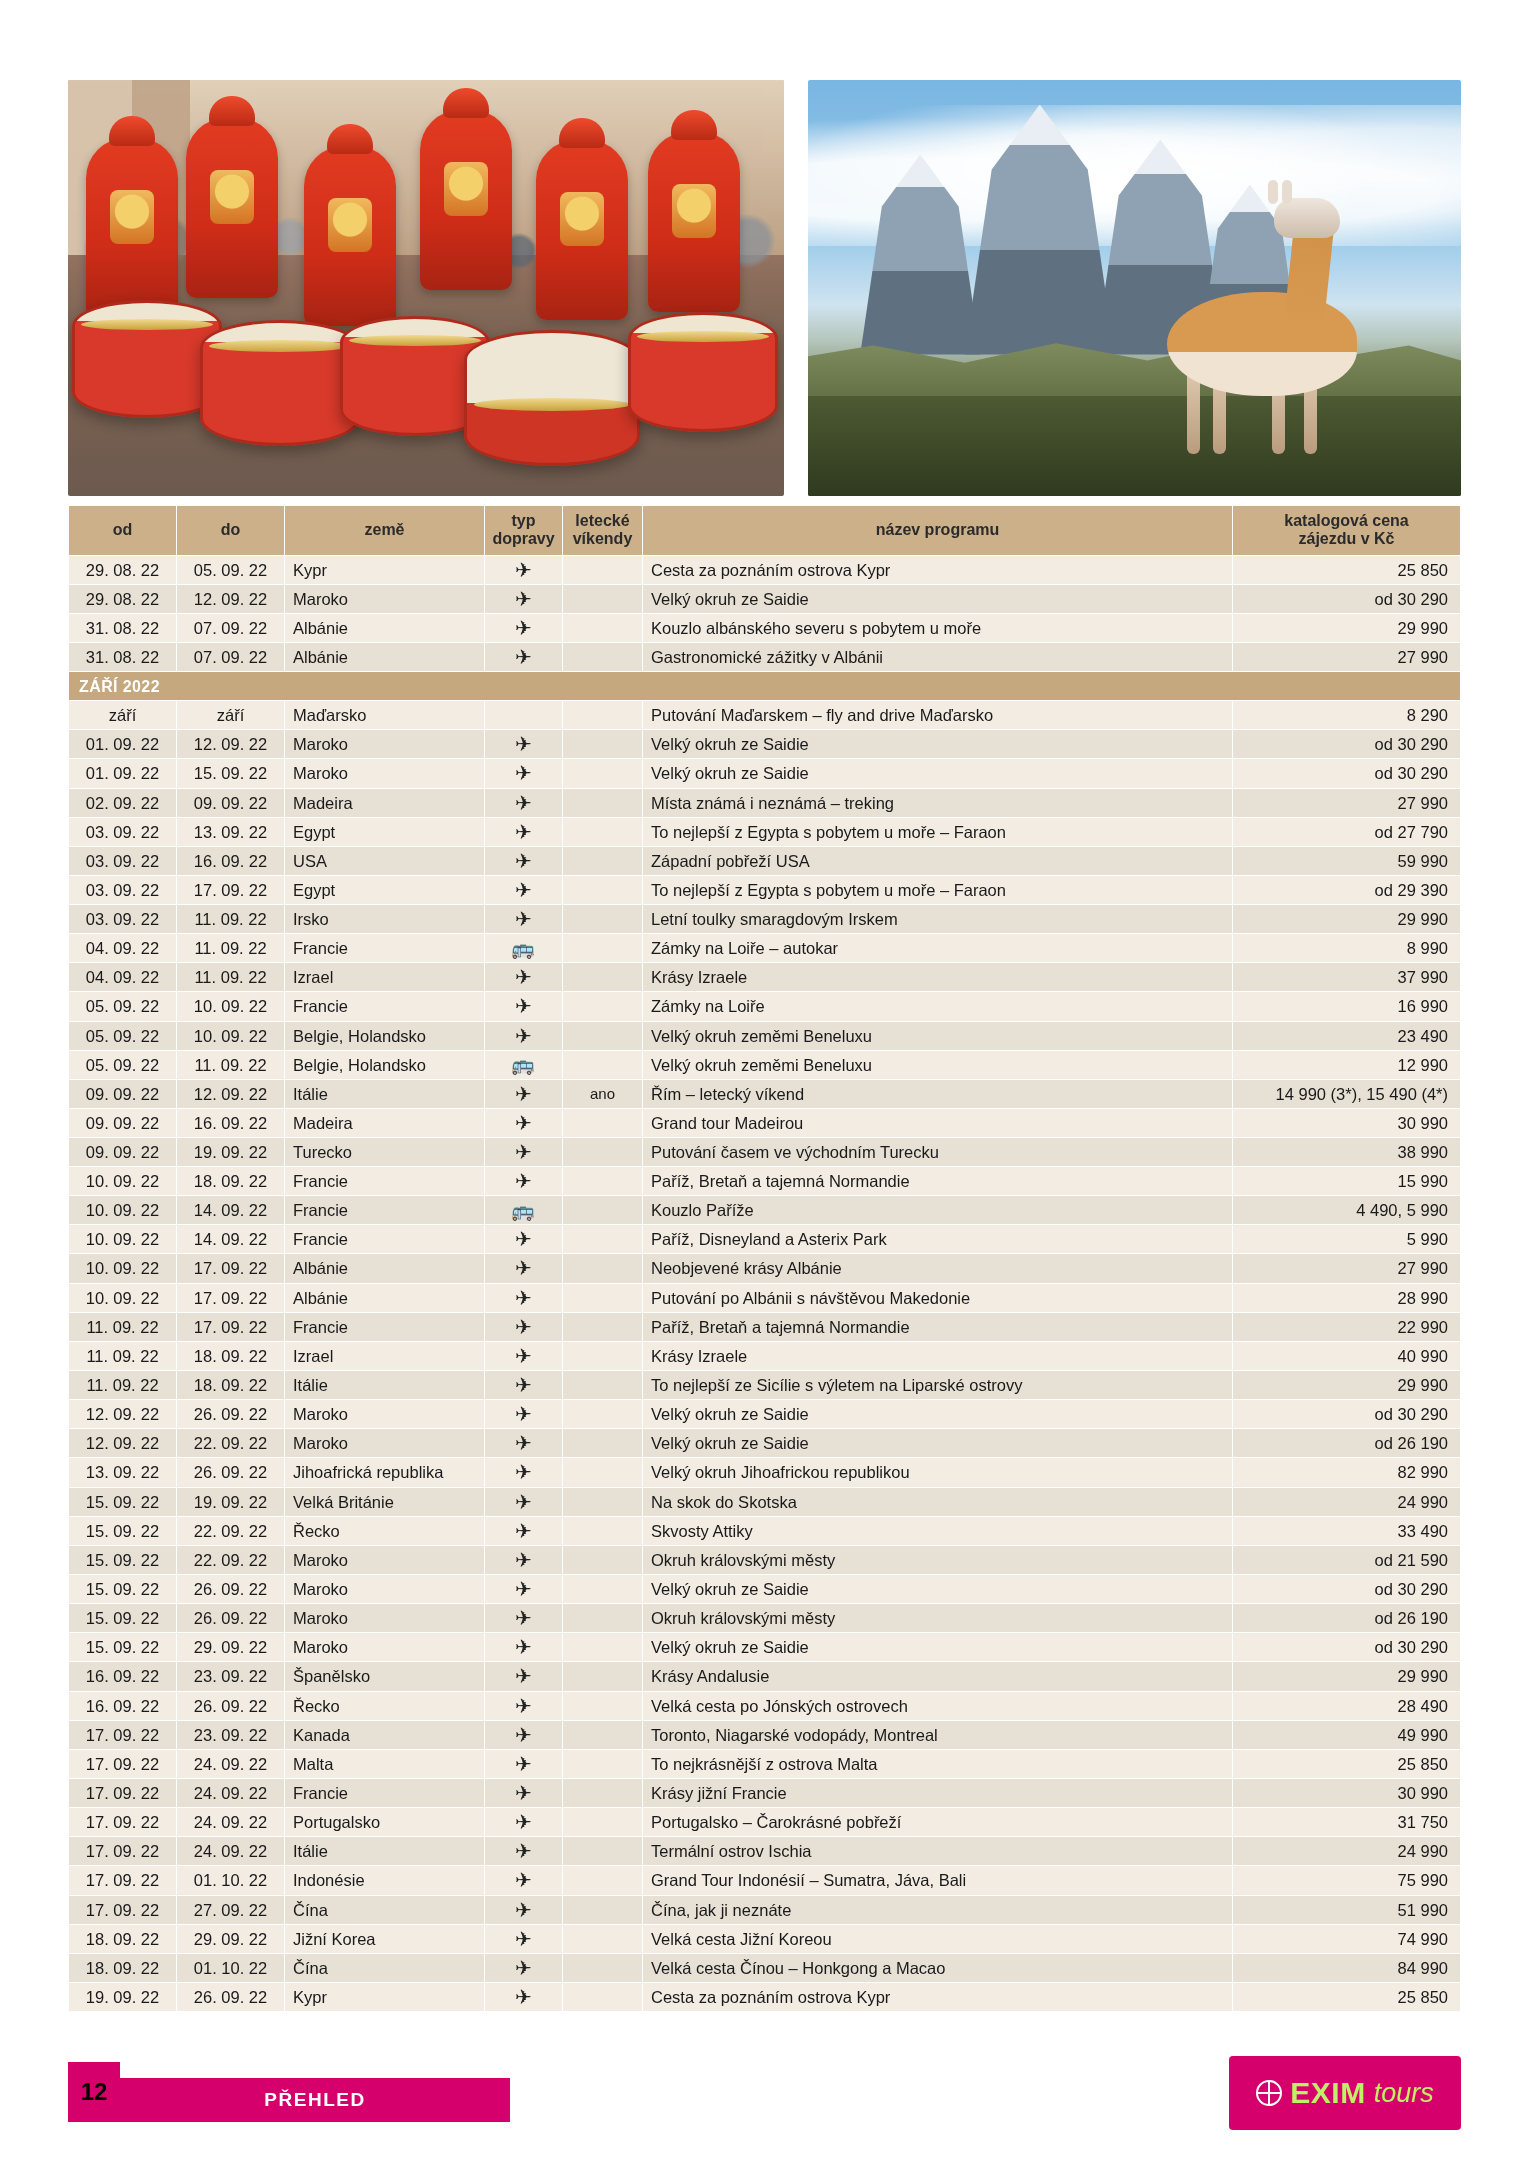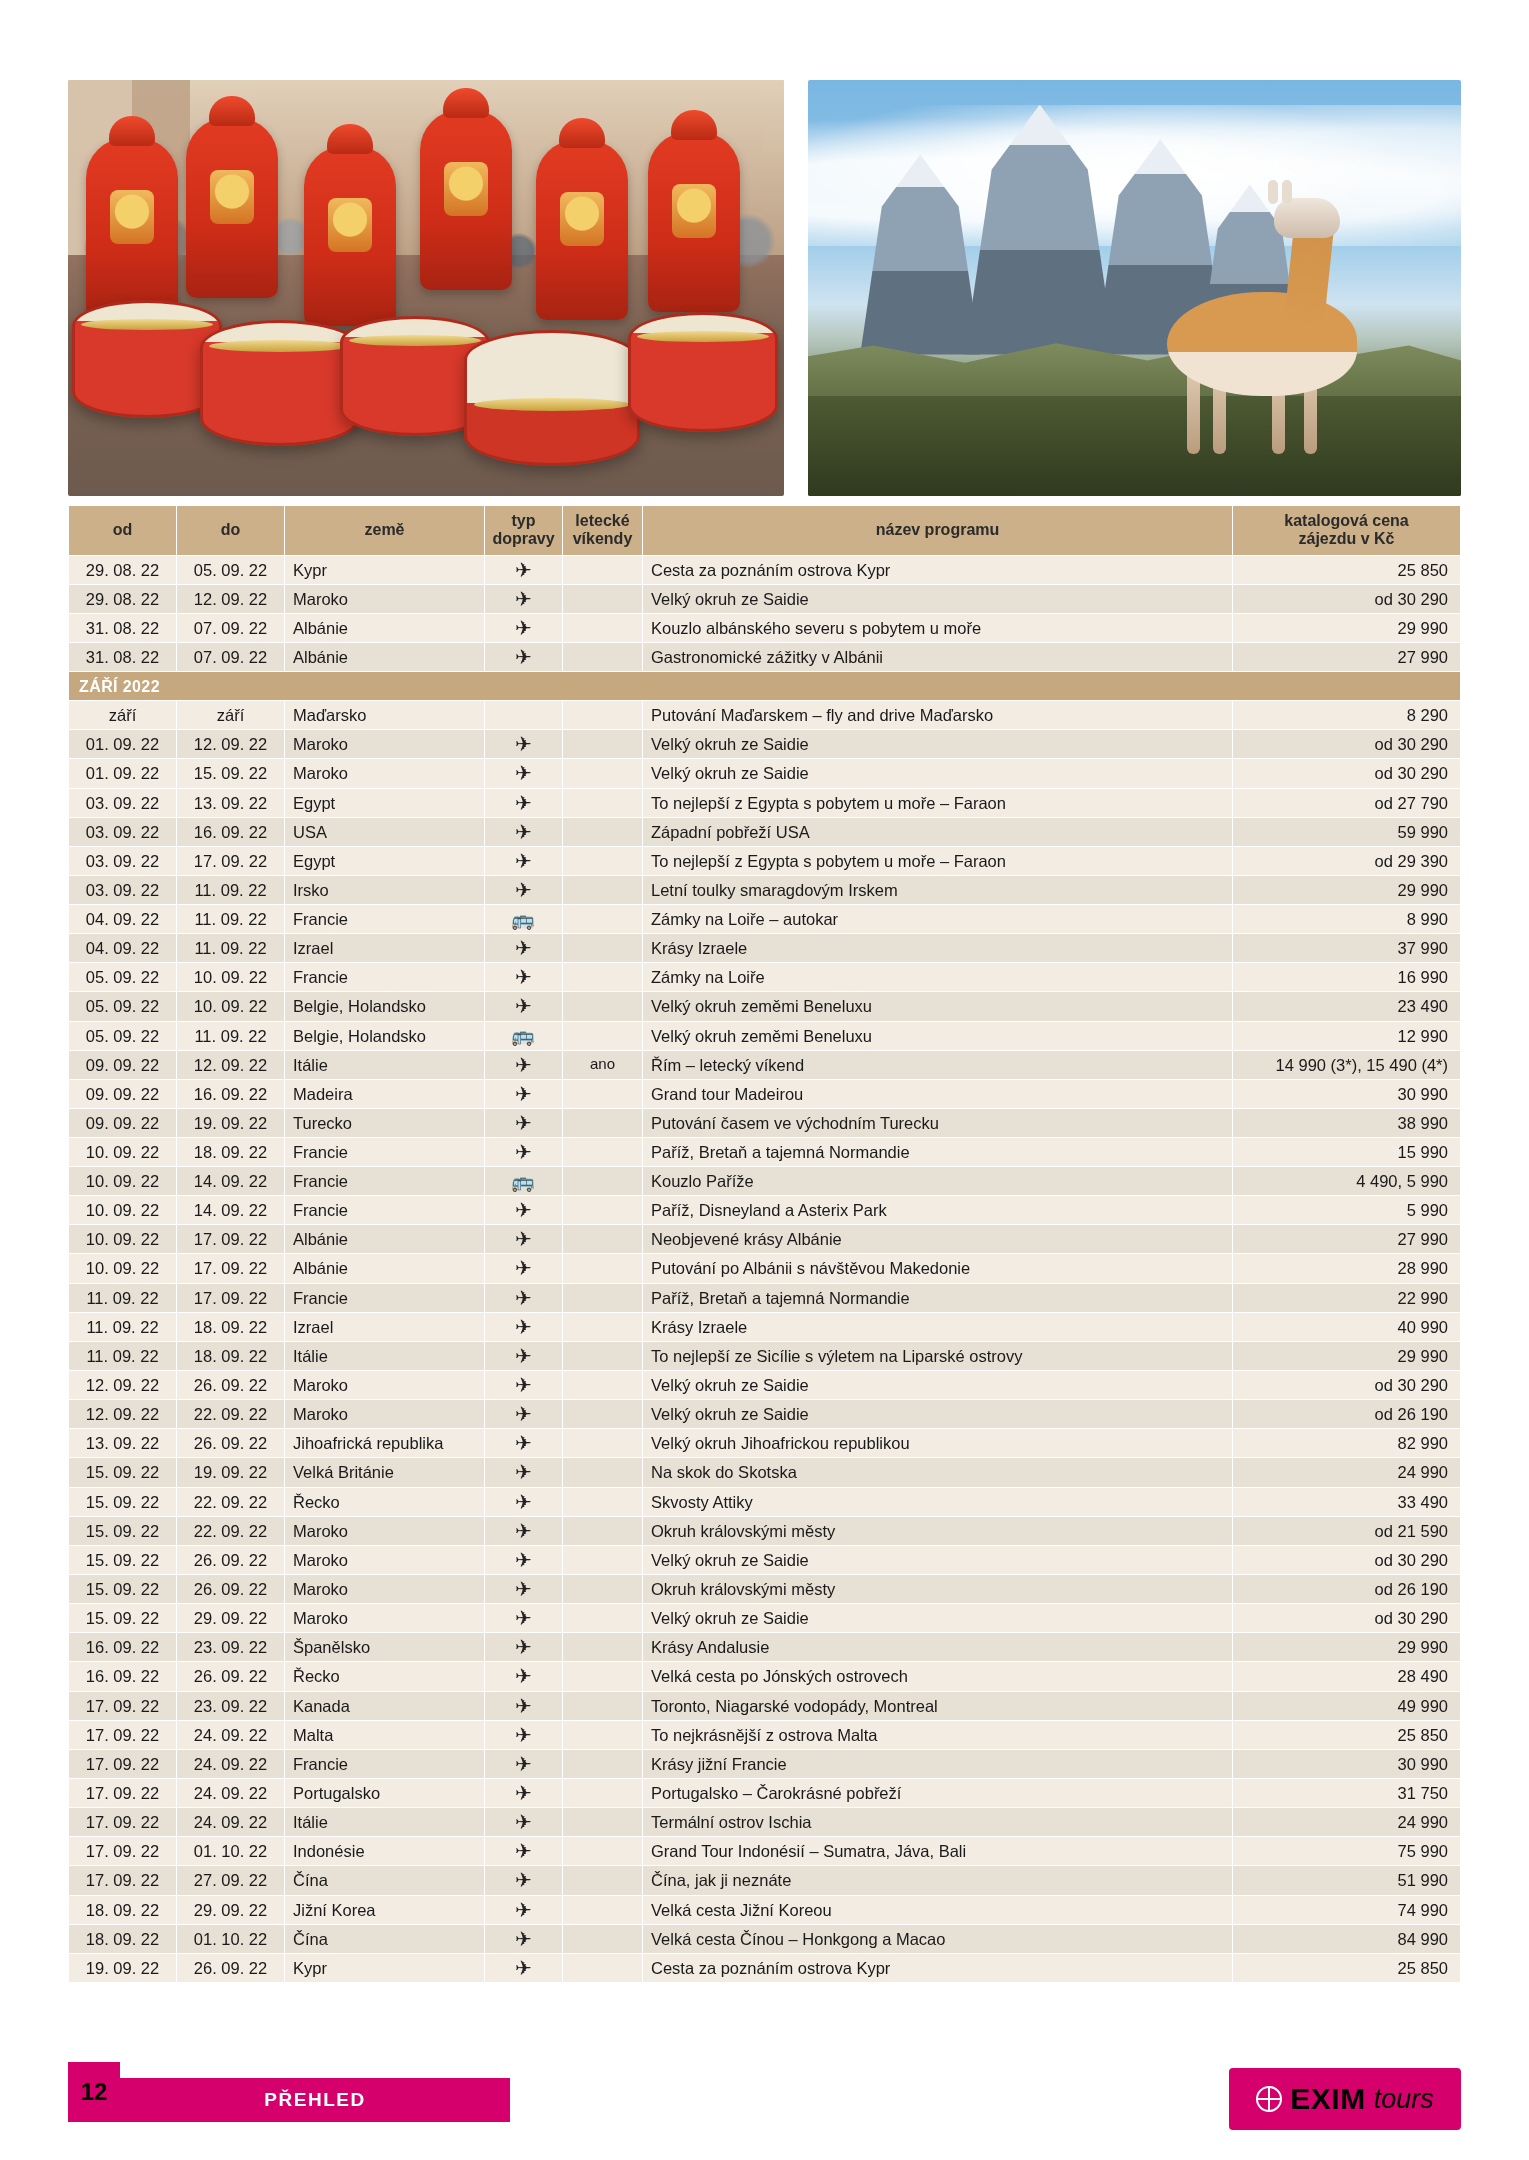--- a/index.html
+++ b/index.html
@@ -218,25 +218,25 @@
     display:flex; align-items:center; justify-content:center;
     font-weight:700; font-size:19px; letter-spacing:1.5px;
   }
   .f-title {
     position:absolute; left: 545px; bottom: 38px; height:44px;
     display:flex; align-items:center;
     color:#d6006d; font-weight:700; font-size:21px; letter-spacing:.3px;
   }
   .f-logo {
     position:absolute; right: 68px; bottom: 30px;
-    width: 232px; height: 62px;
+    width: 232px; height: 74px;
     background: #d6006d;
     border-radius: 4px;
     display:flex; align-items:center; justify-content:center; gap:8px;
-    color:#000000;
+    color:#bef264;
   }
   .f-logo .globe {
     width: 26px; height:26px; border-radius:50%;
     border:2px solid #fff;
     position:relative;
   }
   .f-logo .globe::after{
     content:""; position:absolute; left:50%; top:0; bottom:0; width:0;
     border-left:2px solid #fff; transform:translateX(-1px);
   }
@@ -384,20 +384,29 @@
           </tr>
           <tr class="rowA">
             <td class="c-od">01. 09. 22</td>
             <td class="c-do">15. 09. 22</td>
             <td class="c-zeme">Maroko</td>
             <td class="c-typ"><span class="ico">✈</span></td>
             <td class="c-vik"></td>
             <td class="c-nazev">Velký okruh ze Saidie</td>
             <td class="c-cena">od 30 290</td>
           </tr>
+          <tr class="rowB">
+            <td class="c-od">02. 09. 22</td>
+            <td class="c-do">09. 09. 22</td>
+            <td class="c-zeme">Madeira</td>
+            <td class="c-typ"><span class="ico">✈</span></td>
+            <td class="c-vik"></td>
+            <td class="c-nazev">Místa známá i neznámá – treking</td>
+            <td class="c-cena">27 990</td>
+          </tr>
           <tr class="rowA">
             <td class="c-od">03. 09. 22</td>
             <td class="c-do">13. 09. 22</td>
             <td class="c-zeme">Egypt</td>
             <td class="c-typ"><span class="ico">✈</span></td>
             <td class="c-vik"></td>
             <td class="c-nazev">To nejlepší z Egypta s pobytem u moře – Faraon</td>
             <td class="c-cena">od 27 790</td>
           </tr>
           <tr class="rowB">

